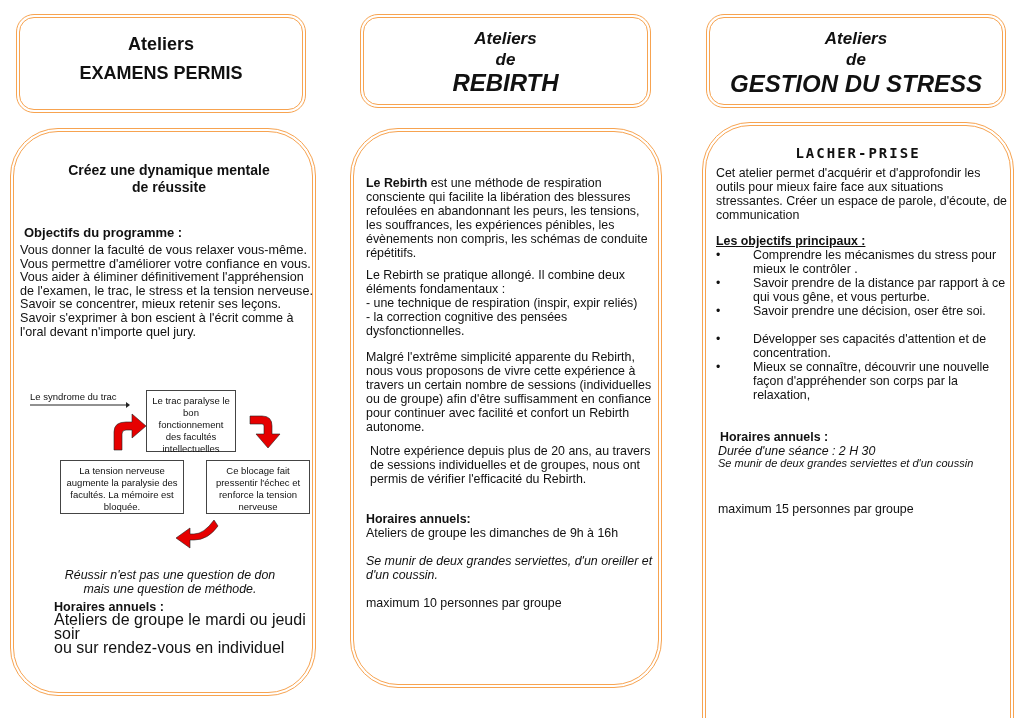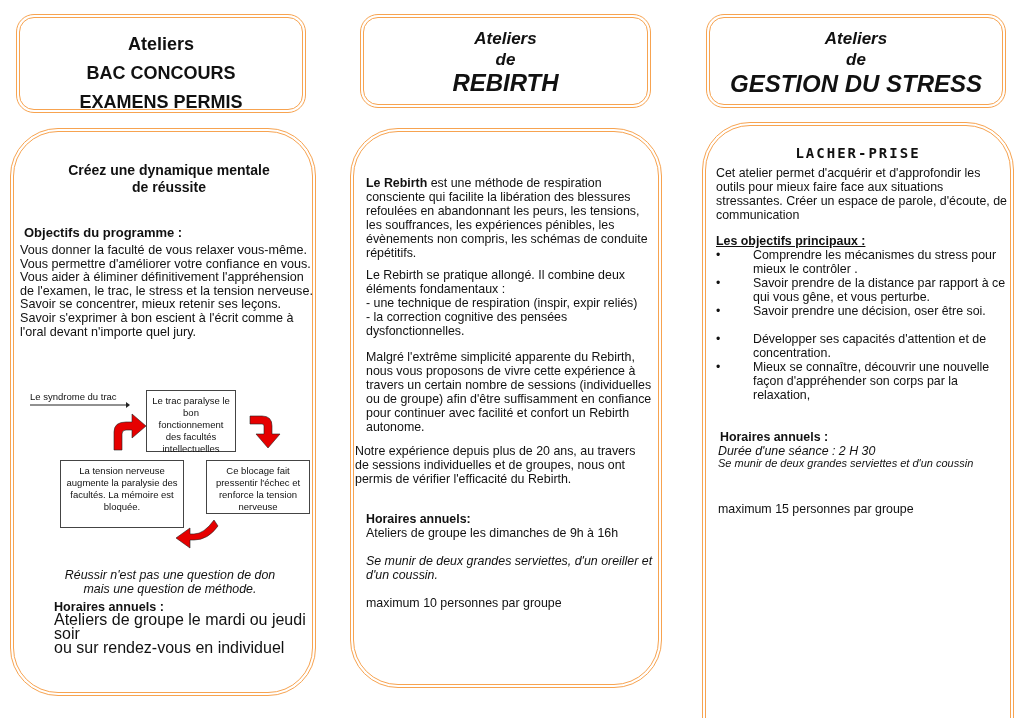--- a/index.html
+++ b/index.html
@@ -36,21 +36,20 @@
   ul.bl li { position:relative; padding-left:37px; margin:0; }
   ul.bl li::before { content:"•"; position:absolute; left:0; top:0; }
   ul.bl li.gap { margin-top:14px; }
   svg { position:absolute; overflow:visible; }
 </style>
 </head>
 <body>
 
 <div class="box title-box t1">
   <span class="tb-line">Ateliers</span>
-  <span class="tb-line">BAC CONCOURS</span>
   <span class="tb-line">EXAMENS  PERMIS</span>
 </div>
 
 <div class="box panel p1">
   <div class="abs p1-head">
     <div>Créez une dynamique mentale</div>
     <div>de réussite</div>
   </div>
   <div class="abs b" style="left:10px; top:94px; font-size:13px;">Objectifs du programme :</div>
   <div class="abs" style="left:6px; top:112px; width:300px; font-size:12.6px; line-height:13.6px;">
@@ -62,21 +61,21 @@
     <div>Savoir s'exprimer à bon escient à l'écrit comme à</div>
     <div>l'oral devant n'importe quel jury.</div>
   </div>
 
   <div class="abs" style="left:16px; top:258px; font-size:9.5px;">Le syndrome du trac</div>
   <svg style="left:16px; top:270px;" width="100" height="6">
     <line x1="0" y1="3" x2="96" y2="3" stroke="#222" stroke-width="1"></line>
     <polygon points="96,0 100,3 96,6" fill="#222"></polygon>
   </svg>
   <div class="diagbox" style="left:132px; top:258px; width:90px; height:62px;">Le trac paralyse le bon fonctionnement des facultés intellectuelles</div>
-  <div class="diagbox" style="left:46px; top:328px; width:124px; height:68px; padding-top:4px;">La tension nerveuse augmente la paralysie des facultés. La mémoire est bloquée.</div>
+  <div class="diagbox" style="left:46px; top:328px; width:124px; height:54px; padding-top:4px;">La tension nerveuse augmente la paralysie des facultés. La mémoire est bloquée.</div>
   <div class="diagbox" style="left:192px; top:328px; width:104px; height:54px; padding-top:4px;">Ce blocage fait pressentir l'échec et renforce la tension nerveuse</div>
 
   <svg style="left:94px; top:280px;" width="40" height="40">
     <path d="M6 38 L6 20 Q6 10 18 10 L24 10 L24 2 L38 14 L24 26 L24 18 L18 18 Q14 18 14 22 L14 38 Z" fill="#e60000" stroke="#222" stroke-width="0.6"></path>
   </svg>
   <svg style="left:234px; top:280px;" width="40" height="40">
     <path d="M2 4 L14 4 Q24 4 24 14 L24 22 L32 22 L20 36 L8 22 L16 22 L16 14 Q16 12 14 12 L2 12 Z" fill="#e60000" stroke="#222" stroke-width="0.6"></path>
   </svg>
   <svg style="left:160px; top:386px;" width="44" height="30">
     <path d="M40 2 L44 8 Q34 22 20 22 L16 22 L16 30 L2 20 L16 10 L16 16 L20 16 Q30 16 40 2 Z" fill="#e60000" stroke="#222" stroke-width="0.6"></path>
@@ -102,21 +101,21 @@
 <div class="box panel p2">
   <div class="abs" style="left:12px; top:44px; width:290px;">
     <span class="b">Le Rebirth</span><span> est une  méthode de respiration consciente qui facilite la libération des blessures refoulées en abandonnant les peurs, les tensions, les souffrances, les expériences pénibles, les évènements non compris, les schémas de conduite répétitifs.</span>
   </div>
   <div class="abs" style="left:12px; top:136px; width:290px;">Le Rebirth se pratique allongé. Il combine deux éléments fondamentaux :</div>
   <div class="abs" style="left:12px; top:164px; width:290px;">
     <div>-  une technique de respiration (inspir, expir reliés)</div>
     <div>-  la correction cognitive des pensées dysfonctionnelles.</div>
   </div>
   <div class="abs" style="left:12px; top:218px; width:292px;">Malgré l'extrême simplicité apparente du Rebirth, nous vous proposons de vivre cette expérience à travers un certain nombre de sessions (individuelles ou de groupe) afin d'être suffisamment en confiance pour continuer avec facilité et confort un Rebirth autonome.</div>
-  <div class="abs" style="left:1px; top:312px; width:292px;">Notre expérience depuis plus de 20 ans, au travers de sessions individuelles et de groupes, nous ont permis de vérifier l'efficacité du Rebirth.</div>
+  <div class="abs" style="left:16px; top:312px; width:292px;">Notre expérience depuis plus de 20 ans, au travers de sessions individuelles et de groupes, nous ont permis de vérifier l'efficacité du Rebirth.</div>
   <div class="abs b" style="left:12px; top:380px;">Horaires annuels:</div>
   <div class="abs" style="left:12px; top:394px; width:292px;">Ateliers de groupe les dimanches de 9h à 16h</div>
   <div class="abs i" style="left:12px; top:422px; width:292px;">Se munir de deux grandes serviettes, d'un oreiller et d'un coussin.</div>
   <div class="abs" style="left:12px; top:464px; width:292px;">maximum 10 personnes par groupe</div>
 </div>
 
 <div class="box title-box t3">
   <span class="tb-line sm">Ateliers</span>
   <span class="tb-line sm">de</span>
   <span class="tb-line big">GESTION DU STRESS</span>

